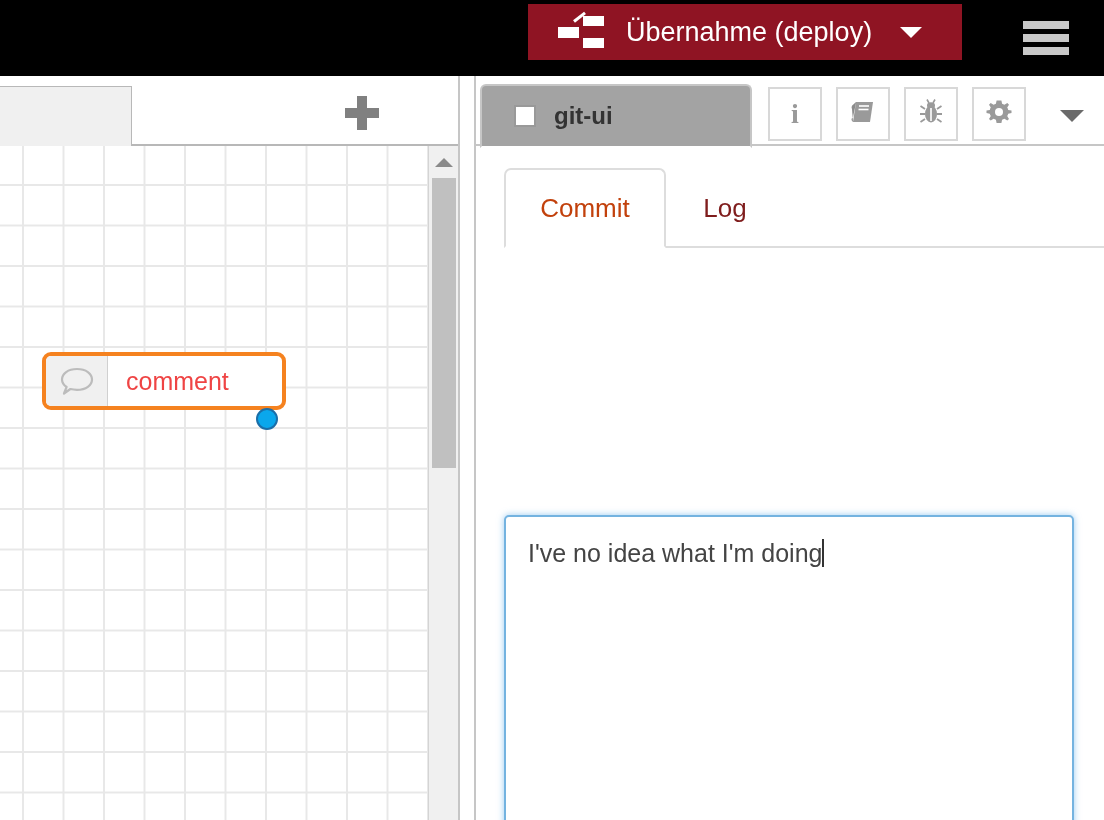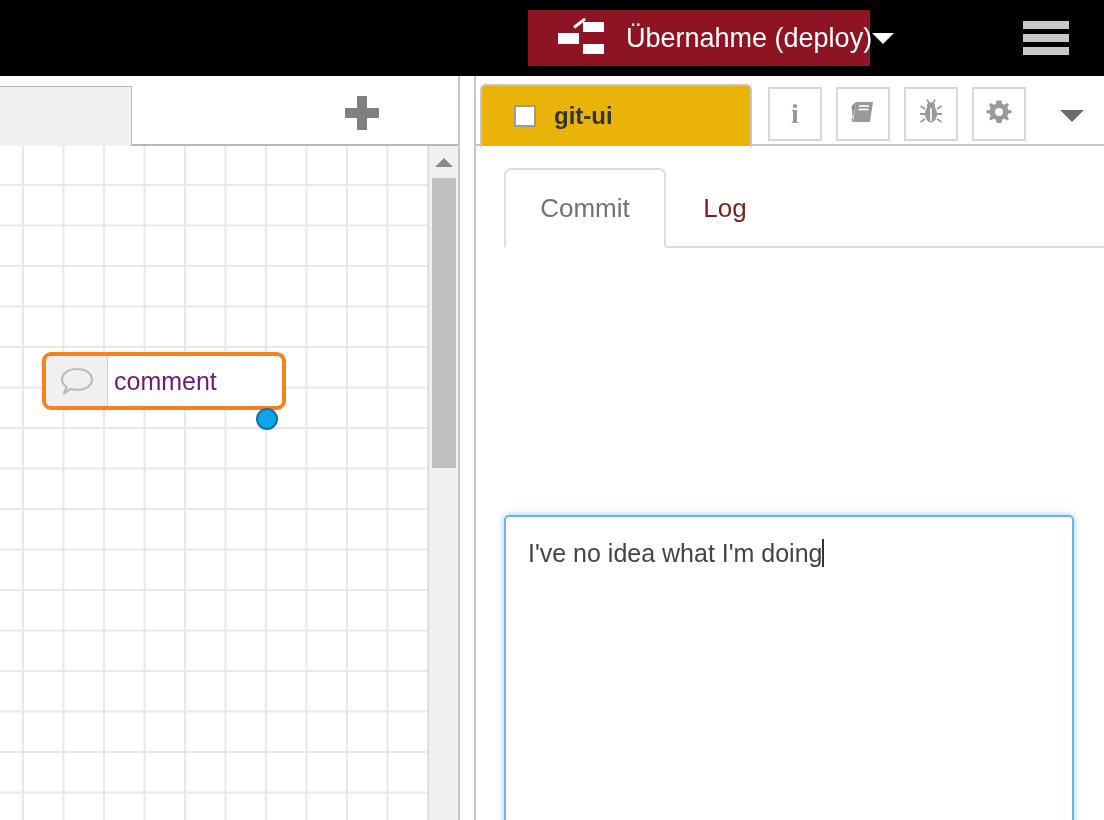--- a/index.html
+++ b/index.html
@@ -10,22 +10,22 @@
     overflow: hidden;
   }
 
   
   #topbar {
     position: absolute; left: 0; top: 0;
     width: 1104px; height: 76px;
     background: #000000;
   }
   #branch-button {
-    position: absolute; left: 528px; top: 10px;
-    width: 342px; height: 56px;
+    position: absolute; left: 528px; top: 4px;
+    width: 434px; height: 56px;
     background: #8f1423;
     display: flex; align-items: center;
     cursor: pointer;
   }
   #branch-icon {
     position: relative;
     width: 46px; height: 32px;
     margin-left: 30px;
     flex: 0 0 auto;
   }
@@ -126,22 +126,22 @@
   }
   #comment-icon-cell {
     width: 62px; height: 100%;
     background: #f0f0f0;
     border-right: 1px solid #d0d0d0;
     border-radius: 5px 0 0 5px;
     display: flex; align-items: center; justify-content: center;
     flex: 0 0 auto;
   }
   #comment-label {
-    font-size: 25px; color: #701a75;
-    margin-left: 6px;
+    font-size: 25px; color: #ef4444;
+    margin-left: 18px;
     white-space: nowrap;
   }
   #comment-handle {
     position: absolute; left: 256px; top: 262px;
     width: 22px; height: 22px;
     background: #0aa7ec;
     border: 2px solid #1b6ea8;
     border-radius: 50%;
     cursor: pointer;
   }
@@ -185,21 +185,21 @@
     background: #ffffff;
   }
   #right-tabbar {
     position: absolute; left: 0; top: 0;
     width: 628px; height: 70px;
     border-bottom: 2px solid #c6c6c6;
   }
   #git-tab {
     position: absolute; left: 4px; top: 8px;
     width: 272px; height: 64px;
-    background: #eab308;
+    background: #a3a3a3;
     border: 2px solid #c6c6c6;
     border-bottom: 2px solid #ffffff;
     border-radius: 6px 6px 0 0;
     display: flex; align-items: center;
     cursor: pointer;
     z-index: 3;
   }
   #git-tab-checkbox {
     width: 22px; height: 22px;
     border: 2px solid #999999;
@@ -247,21 +247,21 @@
   }
   .subtab {
     position: absolute; top: 0;
     height: 80px;
     display: flex; align-items: center; justify-content: center;
     font-size: 26px;
     cursor: pointer;
   }
   #subtab-commit {
     left: 0; width: 162px;
-    color: #737373;
+    color: #c2410c;
     background: #ffffff;
     border: 2px solid #dddddd;
     border-bottom: 2px solid #ffffff;
     border-radius: 7px 7px 0 0;
     z-index: 2;
   }
   #subtab-log {
     left: 166px; width: 110px;
     color: #7f1d1d;
   }

